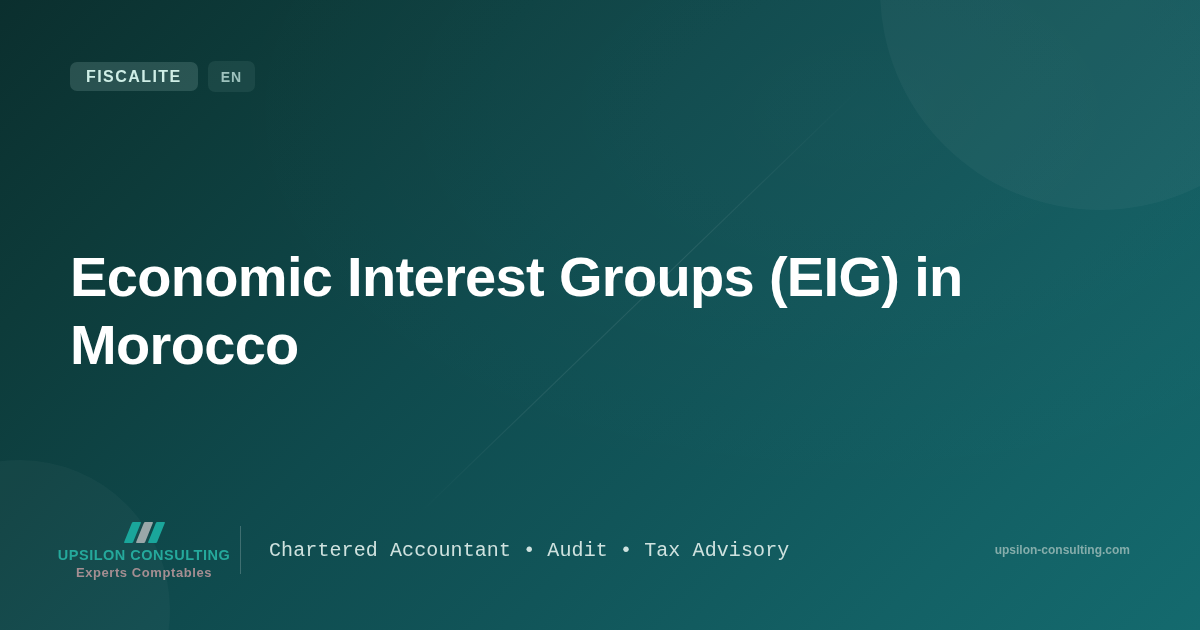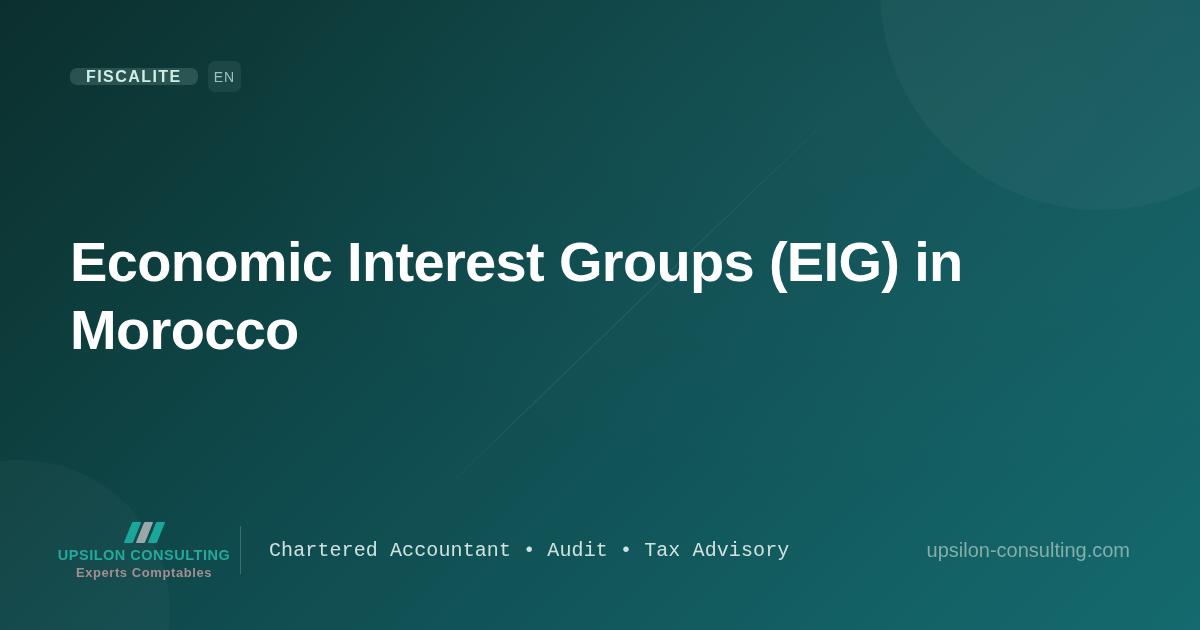--- a/index.html
+++ b/index.html
@@ -68,41 +68,41 @@
     display:flex; align-items:center; gap:10px;
     z-index:5;
   }
   .badge{
     display:inline-flex; align-items:center; justify-content:center;
     border-radius:7px;
     letter-spacing:.09em;
     white-space:nowrap;
   }
   .badge-category{
-    height:17px;
+    height:29px;
     padding:0 16px;
     background:rgba(188,226,218,.17);
     color:#cfeee6;
     font-size:16px;
     font-weight:700;
   }
   .badge-lang{
     height:31px;
-    padding:0 6px;
+    padding:0 13px;
     background:rgba(180,215,210,.085);
     color:#9dc2bd;
     font-size:14px;
-    font-weight:400;
+    font-weight:700;
     letter-spacing:.07em;
   }
 
   
   .title{
     position:absolute;
-    left:70px; top:228px;
+    left:70px; top:243px;
     width:960px;
     color:#ffffff;
     font-size:56px;
     font-weight:700;
     line-height:1.22;
     letter-spacing:-.012em;
   }
 
   
   .footer{
@@ -158,22 +158,22 @@
     font-size:20px;
     font-weight:400;
     letter-spacing:.005em;
     white-space:nowrap;
     font-family:Liberation Mono, monospace;
   }
 
   .site{
     margin-left:auto;
     color:#85adab;
-    font-size:20px;
-    font-weight:400;
+    font-size:12px;
+    font-weight:700;
     white-space:nowrap;
   }
 </style>
 </head>
 <body>
 
 <div class="card">
 
   <div class="bg-layer">
     <div class="circle-tr"></div>

